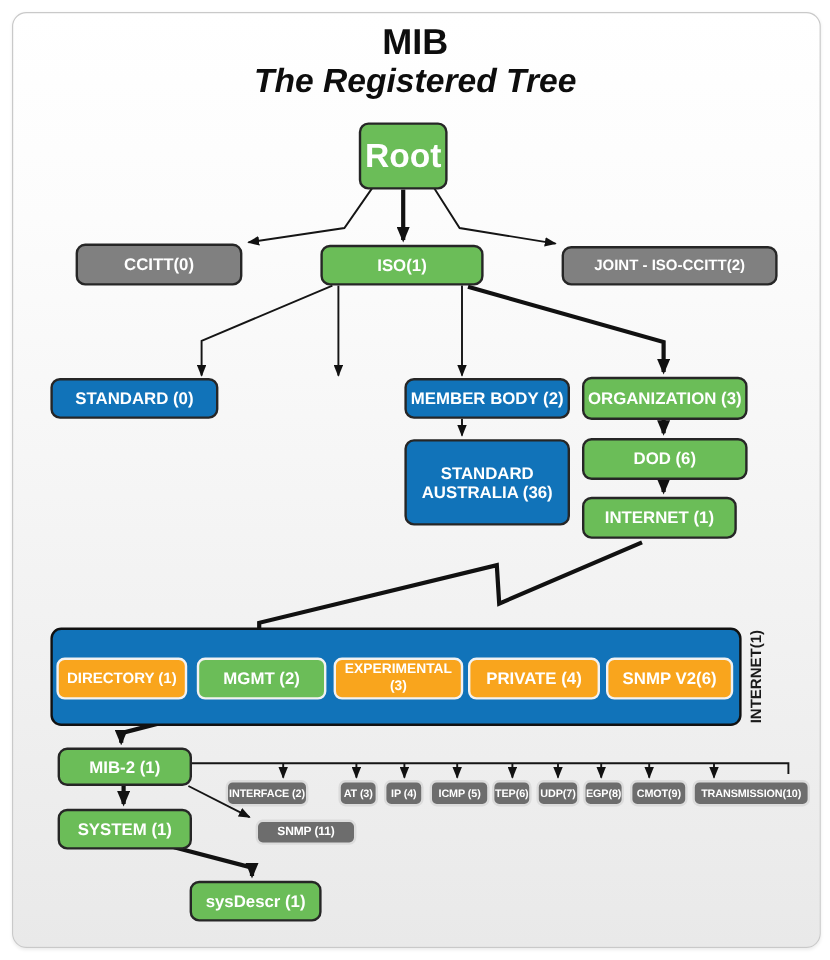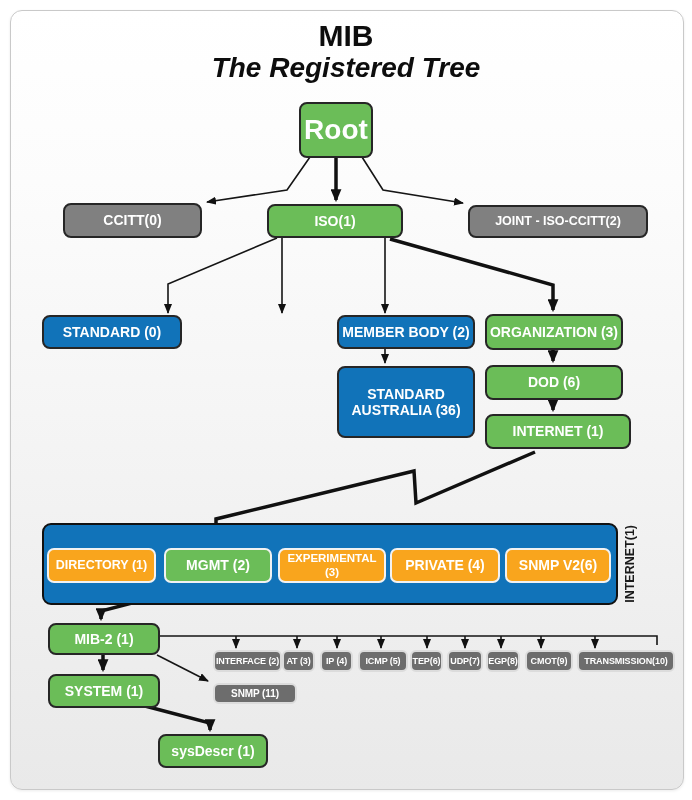--- a/index.html
+++ b/index.html
@@ -83,39 +83,39 @@
   <div class="n g" style="left:267px;top:204px;width:136px;height:34px;">ISO(1)</div>
   <div class="n gy" style="left:468px;top:205px;width:180px;height:33px;font-size:12.5px;">JOINT - ISO-CCITT(2)</div>
 
   <div class="n b" style="left:42px;top:315px;width:140px;height:34px;">STANDARD (0)</div>
   <div class="n b" style="left:337px;top:315px;width:138px;height:34px;">MEMBER BODY (2)</div>
   <div class="n g" style="left:485px;top:314px;width:138px;height:36px;">ORGANIZATION (3)</div>
 
   <div class="n b pre" style="left:337px;top:366px;width:138px;height:72px;">STANDARD
 AUSTRALIA (36)</div>
   <div class="n g" style="left:485px;top:365px;width:138px;height:35px;">DOD (6)</div>
-  <div class="n g" style="left:485px;top:414px;width:146px;height:35px;">INTERNET (1)</div>
+  <div class="n g" style="left:485px;top:414px;width:129px;height:35px;">INTERNET (1)</div>
 
   <div class="container"></div>
   <div class="rotlabel">
       <span>INTERNET(1)</span>
     </div>
 
   <div class="n o inner" style="left:47px;top:548px;width:109px;height:35px;font-size:12.5px;">DIRECTORY (1)</div>
   <div class="n g inner" style="left:164px;top:548px;width:108px;height:35px;">MGMT (2)</div>
   <div class="n o inner" style="left:278px;top:548px;width:108px;height:35px;font-size:11.5px;">EXPERIMENTAL (3)</div>
   <div class="n o inner" style="left:390px;top:548px;width:110px;height:35px;">PRIVATE (4)</div>
   <div class="n o inner" style="left:505px;top:548px;width:106px;height:35px;">SNMP V2(6)</div>
 
   <div class="n g" style="left:48px;top:623px;width:112px;height:32px;">MIB-2 (1)</div>
   <div class="n g" style="left:48px;top:674px;width:112px;height:34px;">SYSTEM (1)</div>
   <div class="n g" style="left:158px;top:734px;width:110px;height:34px;">sysDescr (1)</div>
   <div class="n sm" style="left:213px;top:683px;width:84px;height:21px;font-size:10px;">SNMP (11)</div>
 
-  <div class="n sm" style="left:188px;top:650px;width:69px;height:22px;margin-left:25px;">INTERFACE (2)</div>
+  <div class="n sm" style="left:188px;top:650px;width:69px;height:22px;">INTERFACE (2)</div>
   <div class="n sm" style="left:282px;top:650px;width:33px;height:22px;">AT (3)</div>
   <div class="n sm" style="left:320px;top:650px;width:33px;height:22px;">IP (4)</div>
   <div class="n sm" style="left:358px;top:650px;width:50px;height:22px;">ICMP (5)</div>
   <div class="n sm" style="left:410px;top:650px;width:33px;height:22px;">TEP(6)</div>
   <div class="n sm" style="left:447px;top:650px;width:36px;height:22px;">UDP(7)</div>
   <div class="n sm" style="left:486px;top:650px;width:34px;height:22px;">EGP(8)</div>
   <div class="n sm" style="left:525px;top:650px;width:48px;height:22px;">CMOT(9)</div>
   <div class="n sm" style="left:577px;top:650px;width:98px;height:22px;">TRANSMISSION(10)</div>
 </div>
 

